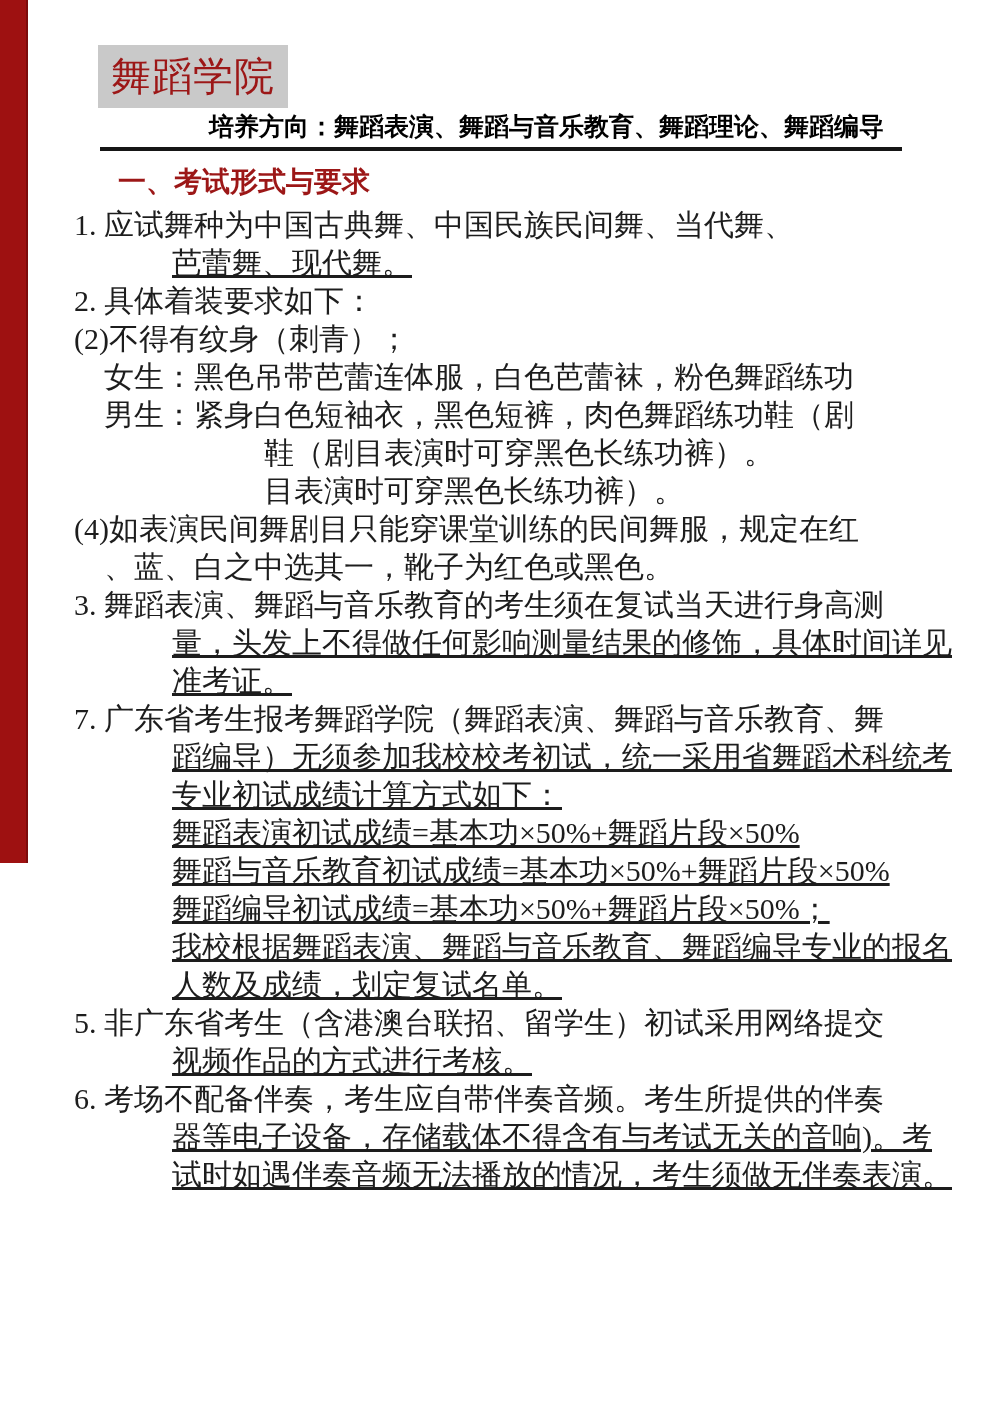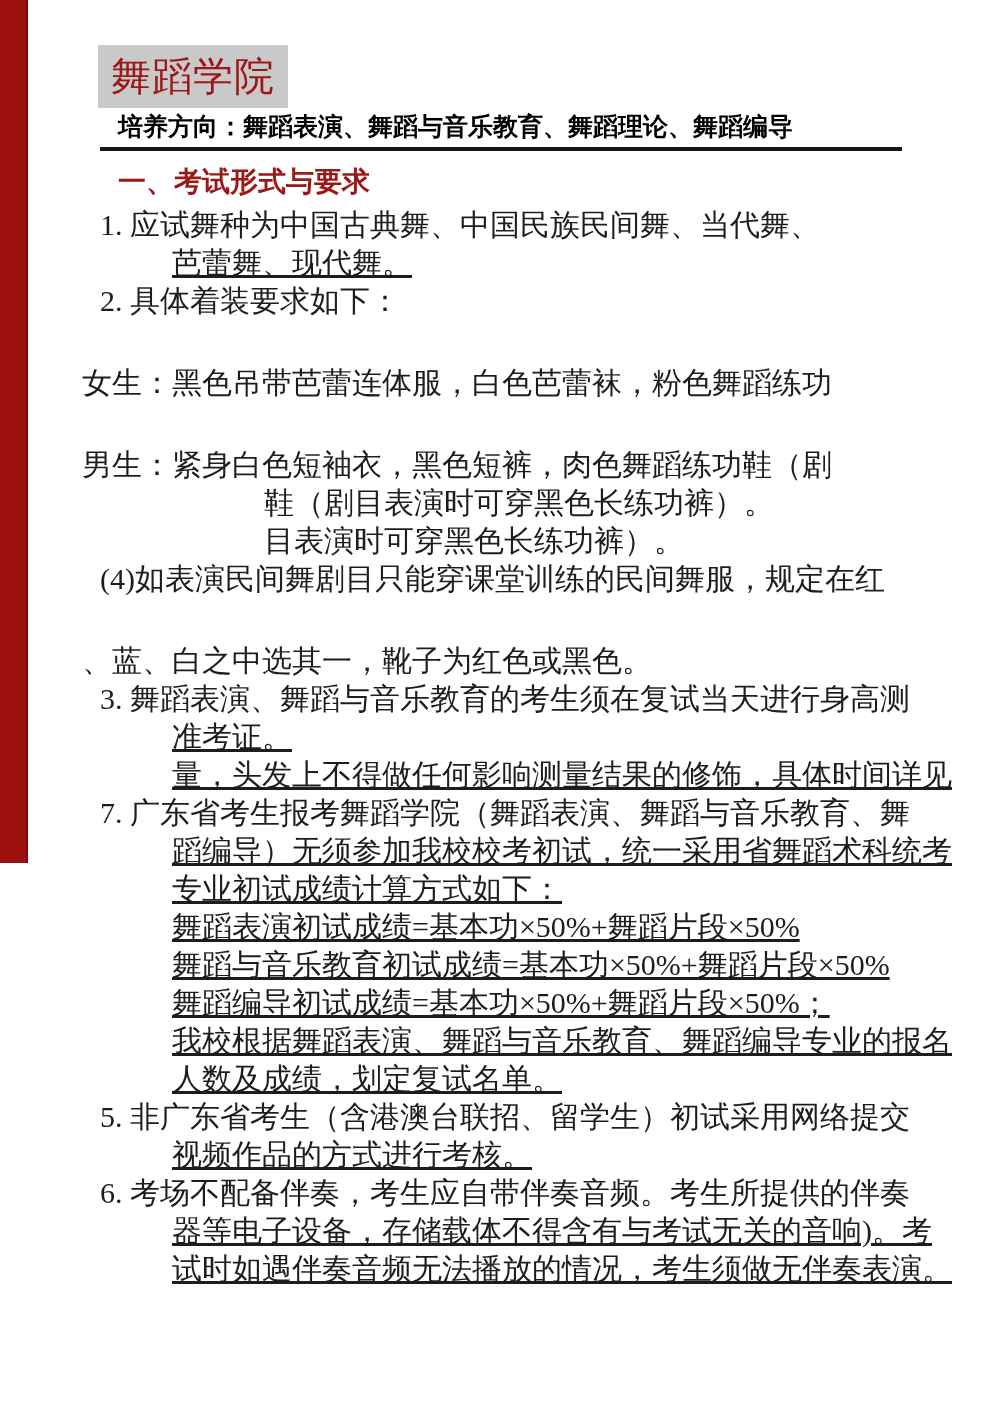--- a/index.html
+++ b/index.html
@@ -30,21 +30,21 @@
     font-size: 40px;
     line-height: 40px;
     letter-spacing: 1px;
     color: var(--accent-red, #9c1717);
     white-space: nowrap;
   }
   .direction {
     position: absolute;
     top: 110px; left: 118px;
     width: 766px;
-    text-align: left;
+    text-align: right;
     font-size: 25px;
     line-height: 34px;
     font-weight: bold;
     color: #000000;
     white-space: nowrap;
   }
   .rule {
     position: absolute;
     left: 100px; top: 147px;
     width: 802px; height: 4px;
@@ -61,23 +61,23 @@
   }
   .body-text {
     position: absolute;
     left: 0; top: 206px;
     width: 982px;
     font-size: 30px;
     line-height: 38px;
     color: var(--text, #1d1d1d);
   }
   .line { height: 38px; white-space: nowrap; }
-  .ind-num     { padding-left: 100px; }
+  .ind-num     { padding-left: 74px; }
   .ind-cont    { padding-left: 172px; text-decoration: underline; }
-  .ind-sub     { padding-left: 82px; margin-top: 44px; }
+  .ind-sub     { padding-left: 104px; }
   .ind-subcont { padding-left: 264px; }
 </style>
 </head>
 <body>
 
 <div class="page">
 
   <div class="red-bar"></div>
 
   <div class="title-box">
@@ -87,29 +87,30 @@
   <div class="direction">培养方向：舞蹈表演、舞蹈与音乐教育、舞蹈理论、舞蹈编导</div>
 
   <div class="rule"></div>
 
   <div class="section-heading">一、考试形式与要求</div>
 
   <div class="body-text">
     <div class="line ind-num">1. 应试舞种为中国古典舞、中国民族民间舞、当代舞、</div>
     <div class="line ind-cont">芭蕾舞、现代舞。</div>
     <div class="line ind-num">2. 具体着装要求如下：</div>
+    <div class="line ind-num">(2)不得有纹身（刺青）；</div>
     <div class="line ind-sub">女生：黑色吊带芭蕾连体服，白色芭蕾袜，粉色舞蹈练功</div>
     <div class="line ind-sub">男生：紧身白色短袖衣，黑色短裤，肉色舞蹈练功鞋（剧</div>
     <div class="line ind-subcont">鞋（剧目表演时可穿黑色长练功裤）。</div>
     <div class="line ind-subcont">目表演时可穿黑色长练功裤）。</div>
     <div class="line ind-num">(4)如表演民间舞剧目只能穿课堂训练的民间舞服，规定在红</div>
     <div class="line ind-sub">、蓝、白之中选其一，靴子为红色或黑色。</div>
     <div class="line ind-num">3. 舞蹈表演、舞蹈与音乐教育的考生须在复试当天进行身高测</div>
+    <div class="line ind-cont">量，头发上不得做任何影响测量结果的修饰，具体时间详见</div>
     <div class="line ind-cont">准考证。</div>
-    <div class="line ind-cont">量，头发上不得做任何影响测量结果的修饰，具体时间详见</div>
     <div class="line ind-num">7. 广东省考生报考舞蹈学院（舞蹈表演、舞蹈与音乐教育、舞</div>
     <div class="line ind-cont">蹈编导）无须参加我校校考初试，统一采用省舞蹈术科统考</div>
     <div class="line ind-cont">专业初试成绩计算方式如下：</div>
     <div class="line ind-cont">舞蹈表演初试成绩=基本功×50%+舞蹈片段×50%</div>
     <div class="line ind-cont">舞蹈与音乐教育初试成绩=基本功×50%+舞蹈片段×50%</div>
     <div class="line ind-cont">舞蹈编导初试成绩=基本功×50%+舞蹈片段×50%；</div>
     <div class="line ind-cont">我校根据舞蹈表演、舞蹈与音乐教育、舞蹈编导专业的报名</div>
     <div class="line ind-cont">人数及成绩，划定复试名单。</div>
     <div class="line ind-num">5. 非广东省考生（含港澳台联招、留学生）初试采用网络提交</div>
     <div class="line ind-cont">视频作品的方式进行考核。</div>

